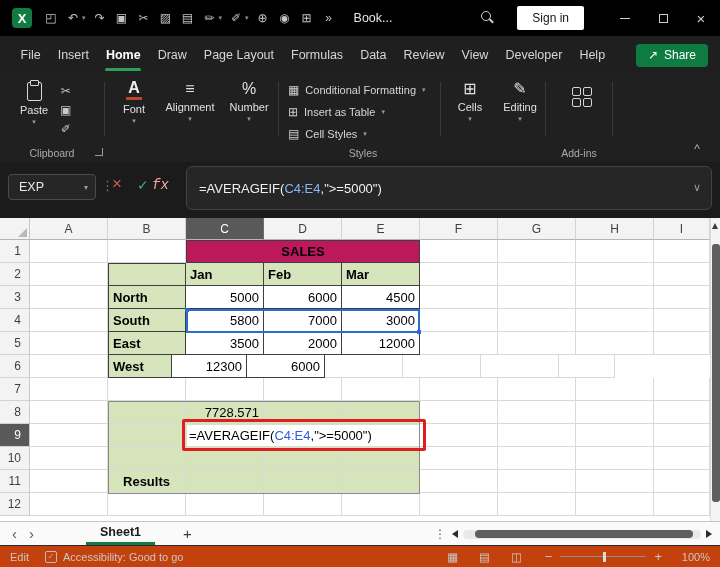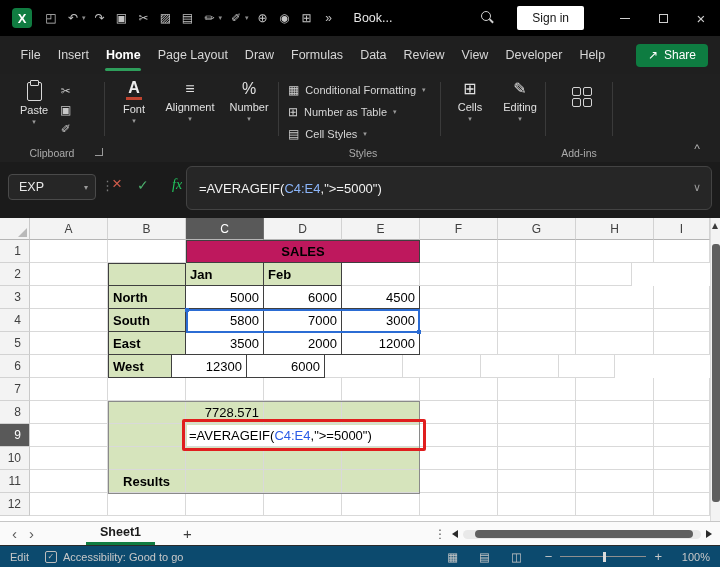--- a/index.html
+++ b/index.html
@@ -55,21 +55,21 @@
 .collapse-chev{position:absolute;right:20px;bottom:6px;color:#b0b0b0;font-size:12px}
 
 
 .fstrip{position:absolute;left:0;top:162px;width:100%;height:56px;background:#1B1B1B}
 .namebox{position:absolute;left:8px;top:12px;width:88px;height:26px;background:#262626;border:1px solid #4A4A4A;border-radius:4px;display:flex;align-items:center}
 .nb-text{color:#e8e8e8;font-size:12.5px;padding-left:10px}
 .nb-caret{margin-left:auto;padding-right:7px;color:#9a9a9a;font-size:8px}
 .fdots{position:absolute;left:101px;top:16px;color:#7a7a7a;font-size:13px}
 .fx-cancel{position:absolute;left:112px;top:13px;color:#D05C4B;font-size:17px;line-height:1}
 .fx-enter{position:absolute;left:137px;top:16px;color:#4CAF6D;font-size:14px;line-height:1}
-.fx-label{position:absolute;left:172px;top:15px;color:#22c55e;font-size:14px;font-style:italic;font-family:Liberation Serif, serif}
+.fx-label{position:absolute;left:152px;top:15px;color:#fca5a5;font-size:14px;font-style:italic;font-family:Liberation Mono, monospace}
 .fbox{position:absolute;left:186px;top:4px;width:526px;height:44px;background:#262626;border:1px solid #434343;border-radius:6px;display:flex;align-items:center;padding-left:12px;color:#f0f0f0;font-size:13px;white-space:nowrap}
 .fbox .fref{color:#8AB4F8}
 .fbox-chev{position:absolute;right:10px;top:14px;color:#9a9a9a;font-size:11px}
 
 
 .grid{position:absolute;left:0;top:218px;width:720px;height:303px;background:#fff;overflow:hidden}
 .g-hrow{display:flex;height:22px}
 .g-corner{width:30px;height:22px;background:#F3F3F3;border-right:1px solid #C9C9C9;border-bottom:1px solid #B5B5B5;position:relative;flex:none}
 .corner-tri{position:absolute;right:2px;bottom:2px;width:0;height:0;border-left:9px solid transparent;border-bottom:9px solid #B9B9B9}
 .g-colh{height:22px;background:#F3F3F3;border-right:1px solid #D2D2D2;border-bottom:1px solid #B5B5B5;display:flex;align-items:center;justify-content:center;font-size:12px;color:#404040;flex:none}
@@ -103,21 +103,21 @@
 .sheet-tab{margin-left:52px;height:100%;display:flex;align-items:center;padding:0 14px;border-bottom:3px solid #107C41;color:#1a1a1a;font-size:12.5px;font-weight:bold}
 .add-sheet{margin-left:28px;color:#3c3c3c;font-size:15px}
 .sb-dots{position:absolute;left:434px;top:5px;color:#555;font-size:12px}
 .hscroll{position:absolute;left:452px;right:8px;top:7px;height:10px;display:flex;align-items:center}
 .hs-left{width:0;height:0;border-top:4px solid transparent;border-bottom:4px solid transparent;border-right:6px solid #2b2b2b}
 .hs-right{width:0;height:0;border-top:4px solid transparent;border-bottom:4px solid transparent;border-left:6px solid #2b2b2b}
 .hs-track{flex:1;height:9px;background:#E9E9E9;border-radius:5px;margin:0 5px;position:relative}
 .hs-thumb{position:absolute;left:12px;top:0.5px;width:218px;height:8px;background:#5F5F5F;border-radius:4px}
 
 
-.statusbar{position:absolute;left:0;top:545px;width:100%;height:22px;background:#0c4a6e;border-top:1px solid #2a2a2a;display:flex;align-items:center;color:#C8C8C8;font-size:11px}
+.statusbar{position:absolute;left:0;top:545px;width:100%;height:22px;background:#c2410c;border-top:1px solid #2a2a2a;display:flex;align-items:center;color:#C8C8C8;font-size:11px}
 .sb-mode{margin-left:10px}
 .acc-icon{width:12px;height:12px;border:1px solid #bdbdbd;border-radius:2px;margin-left:16px;display:flex;align-items:center;justify-content:center;font-size:8px;color:#bdbdbd}
 .acc-icon::after{content:"✓"}
 .sb-acc{margin-left:6px}
 .sb-right{margin-left:auto;display:flex;align-items:center}
 .view-ico{font-size:11.5px;color:#c8c8c8;margin-right:21px}
 .zoom-out{font-size:13px;margin:0 8px 0 2px}
 .zoom-slider{position:relative;width:86px;height:12px}
 .zs-track{position:absolute;left:0;right:0;top:5.5px;height:1px;background:#8F8F8F}
 .zs-thumb{position:absolute;left:50%;top:1px;width:3px;height:10px;background:#DCDCDC}
@@ -161,22 +161,22 @@
         </div>
       <div class="winbtn close-x">×</div>
     </div>
   </div>
 
   <div class="menubar">
     <div class="mtabs">
         <div class="mtab">File</div>
         <div class="mtab">Insert</div>
         <div class="mtab active">Home</div>
+        <div class="mtab">Draw</div>
         <div class="mtab">Page Layout</div>
-        <div class="mtab">Draw</div>
         <div class="mtab">Formulas</div>
         <div class="mtab">Data</div>
         <div class="mtab">Review</div>
         <div class="mtab">View</div>
         <div class="mtab">Developer</div>
         <div class="mtab">Help</div>
       </div>
     <div class="share-btn">
       <span>↗</span>
       <span>Share</span>
@@ -214,21 +214,21 @@
     <div class="rsep" style="left:278px"></div>
 
     <div class="styles-col">
         <div class="styles-item">
           <span class="si-icon">▦</span>
           <span class="si-label">Conditional Formatting</span>
           <span class="si-caret">▾</span>
         </div>
         <div class="styles-item">
           <span class="si-icon">⊞</span>
-          <span class="si-label">Number as Table</span>
+          <span class="si-label">Insert as Table</span>
           <span class="si-caret">▾</span>
         </div>
         <div class="styles-item">
           <span class="si-icon">▤</span>
           <span class="si-label">Cell Styles</span>
           <span class="si-caret">▾</span>
         </div>
       </div>
     <div class="rsep" style="left:440px"></div>
 
@@ -302,20 +302,21 @@
         <div class="g-cell" style="width: 78px;"></div>
         <div class="g-cell" style="width: 78px;"></div>
         <div class="g-cell" style="width: 56px;"></div>
       </div>
       <div class="g-row">
         <div class="g-rowh">2</div>
         <div class="g-cell" style="width: 78px;"></div>
         <div class="g-cell tbl tbl-left green tbl-top" style="width: 78px;"></div>
         <div class="g-cell tbl green bold" style="width: 78px;">Jan</div>
         <div class="g-cell tbl green bold" style="width: 78px;">Feb</div>
+        <div class="g-cell tbl green bold" style="width: 78px;">Mar</div>
         <div class="g-cell" style="width: 78px;"></div>
         <div class="g-cell" style="width: 78px;"></div>
         <div class="g-cell" style="width: 78px;"></div>
         <div class="g-cell" style="width: 56px;"></div>
       </div>
       <div class="g-row">
         <div class="g-rowh">3</div>
         <div class="g-cell" style="width: 78px;"></div>
         <div class="g-cell tbl tbl-left green bold" style="width: 78px;">North</div>
         <div class="g-cell tbl num" style="width: 78px;">5000</div>

